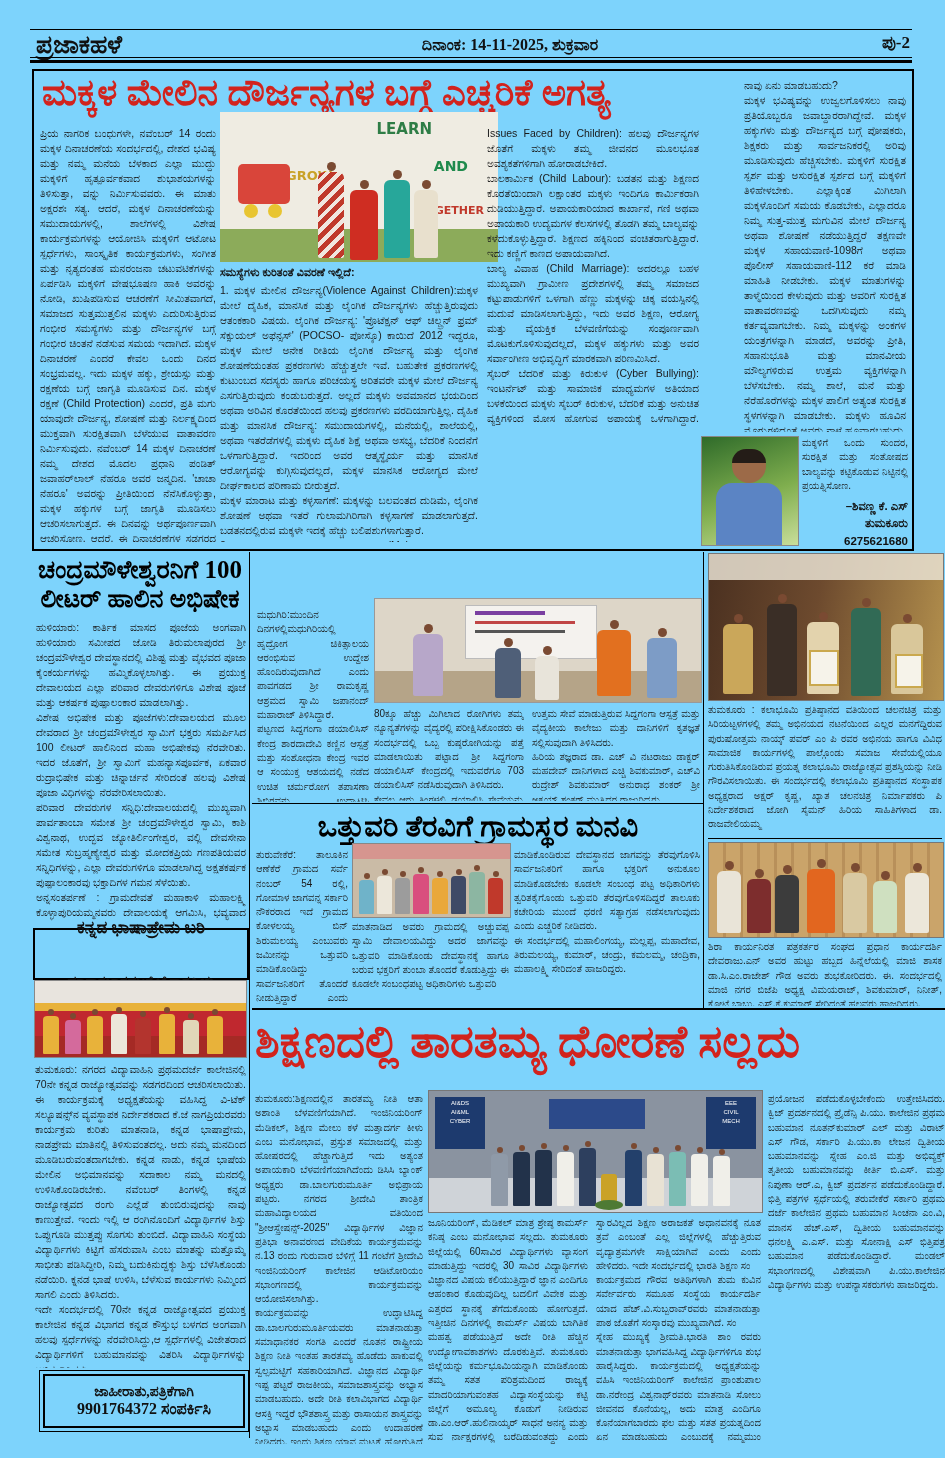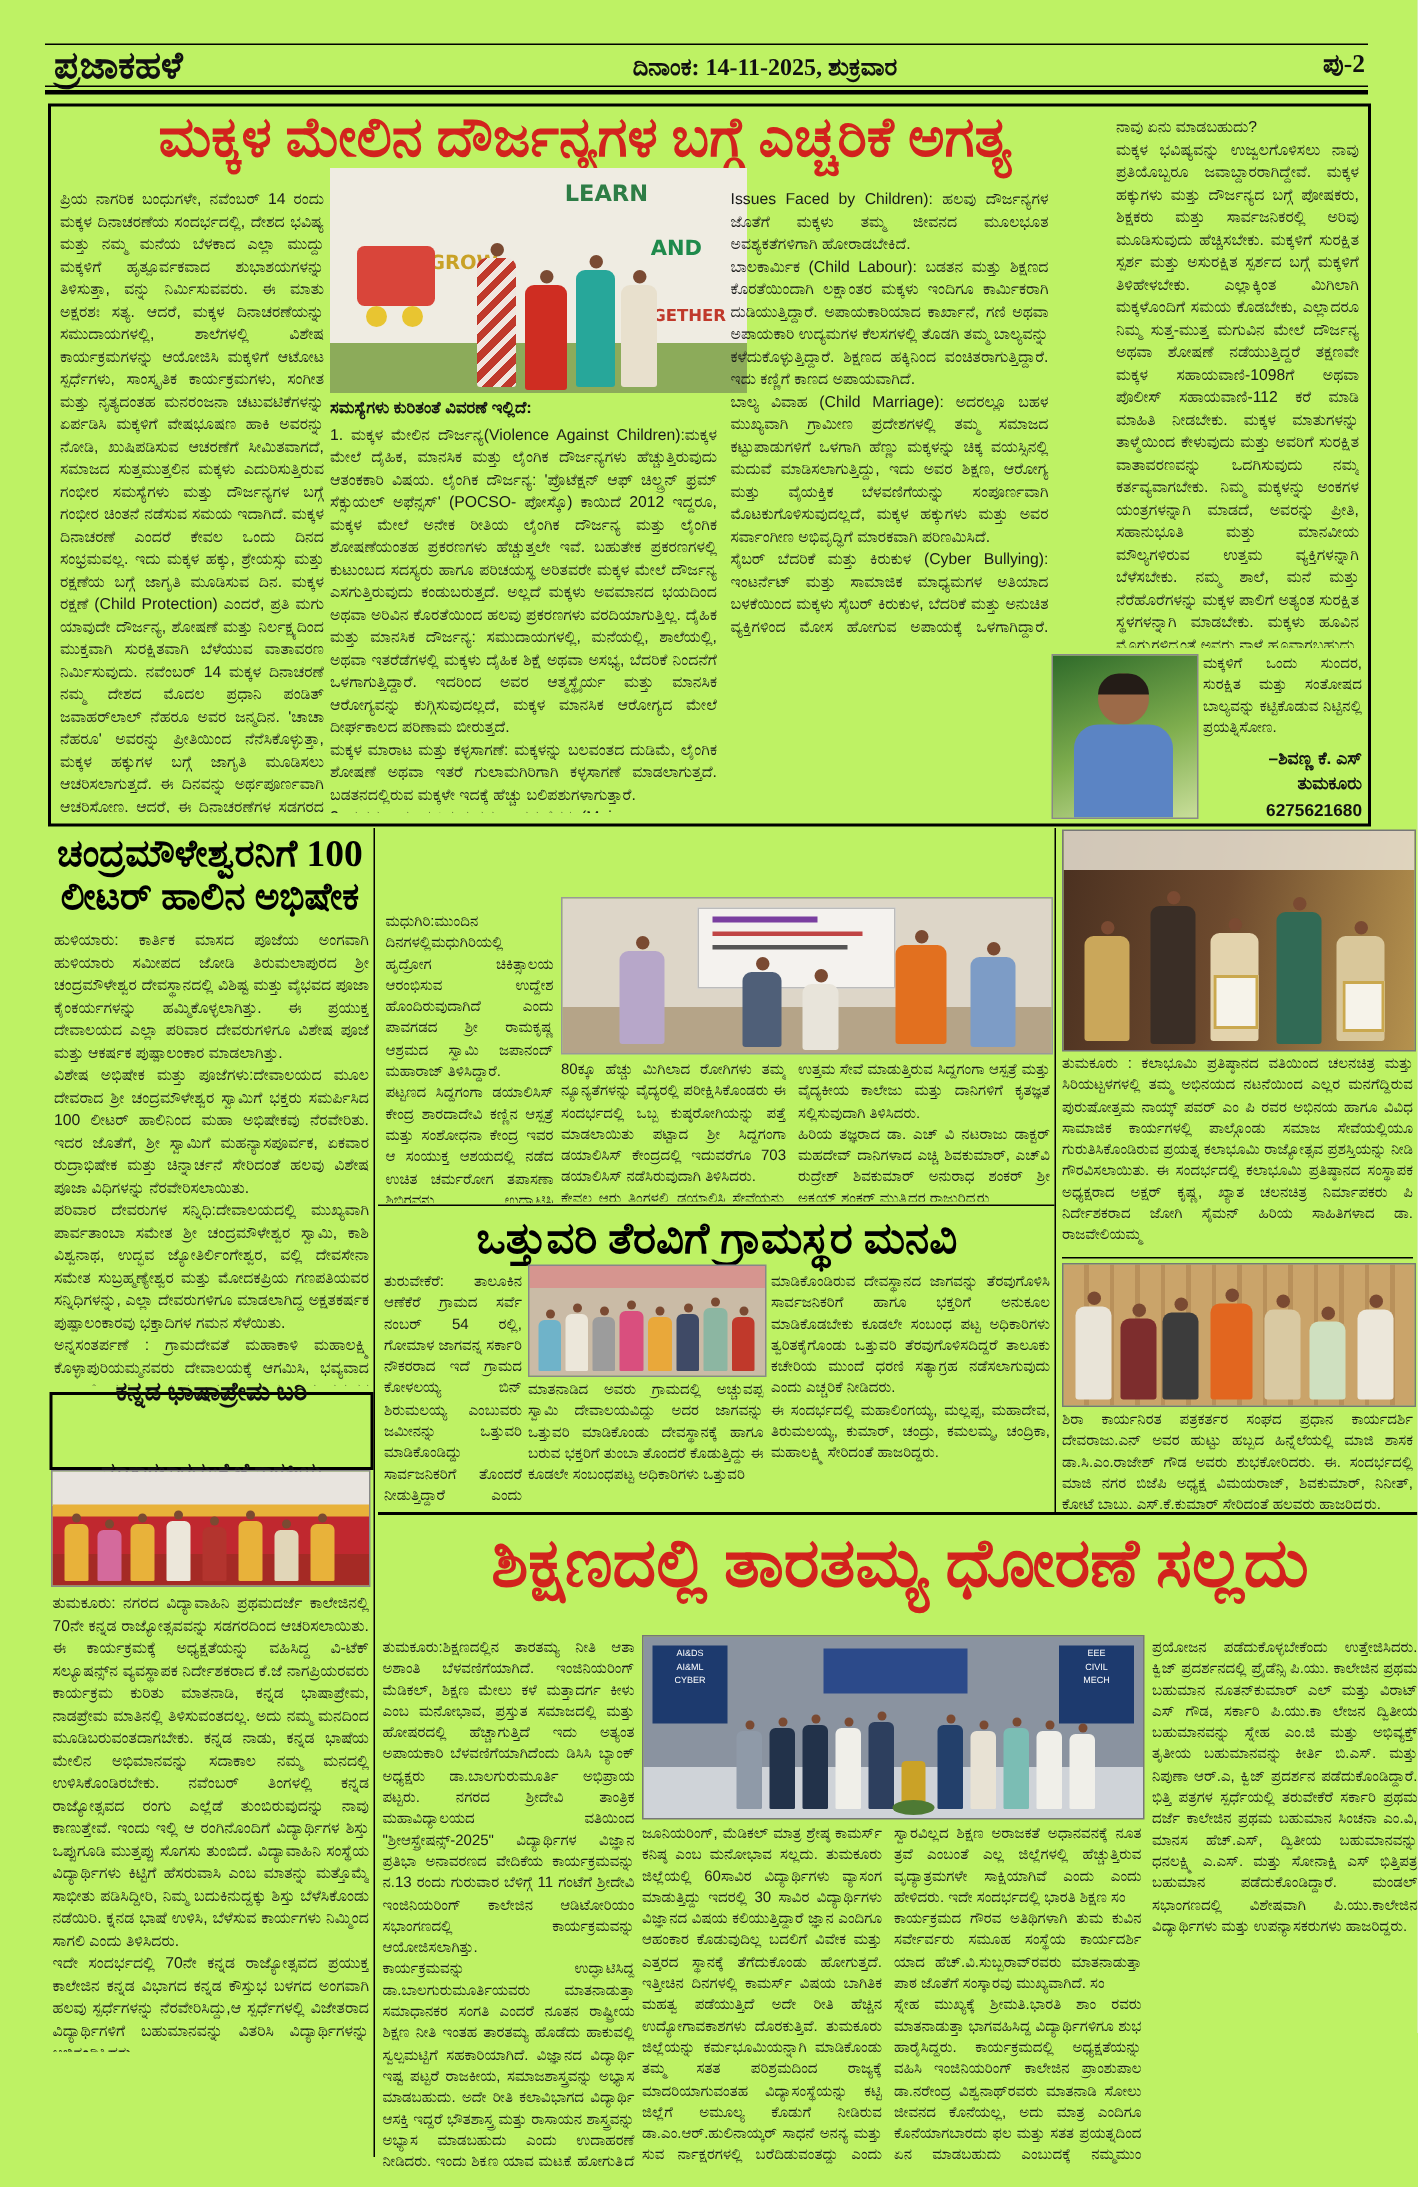--- a/index.html
+++ b/index.html
@@ -1,23 +1,23 @@
 <!DOCTYPE html>
 <html><head>
 <meta charset="utf-8">
 <style>
   html,body{margin:0;padding:0;background:#e8e8e8;}
-  #page{position:relative;width:945px;height:1458px;background:#bef264;overflow:hidden;
+  #page{position:relative;width:945px;height:1458px;background:#7dd3fc;overflow:hidden;
         font-family:"Liberation Sans",sans-serif;color:#111;}
   .abs{position:absolute;}
   .rule{position:absolute;background:#000;}
   .body-text{position:absolute;font-size:10.5px;line-height:1.43;text-align:justify;
              white-space:pre-line;overflow:hidden;color:#1a1a1a;}
   .cap-bold{font-weight:bold;}
-  .h-red{position:absolute;color:#d2231d;font-weight:bold;text-align:center;
+  .h-red{position:absolute;color:#d2231d;font-weight:bold;text-align:left;
          font-family:"Liberation Serif",serif;}
   .h-black{position:absolute;color:#000;font-weight:bold;text-align:center;
            font-family:"Liberation Serif",serif;}
   .photo{position:absolute;overflow:hidden;}
   .fg{position:absolute;border-radius:6px 6px 2px 2px;}
   .fg::before{content:"";position:absolute;width:9px;height:9px;left:50%;margin-left:-4.5px;
               top:-10px;border-radius:50%;background:#7a4a32;}
   .fg-sm{position:absolute;border-radius:4px 4px 1px 1px;}
   .fg-sm::before{content:"";position:absolute;width:6px;height:6px;left:50%;margin-left:-3px;
               top:-7px;border-radius:50%;background:#7a4a32;}
@@ -182,20 +182,24 @@
     <i class="fg-sm" style="left:76px;bottom:3px;width:16px;height:40px;background:#ece7da;"></i>
     <i class="fg-sm" style="left:100px;bottom:3px;width:16px;height:36px;background:#b3342e;"></i>
     <i class="fg-sm" style="left:124px;bottom:3px;width:16px;height:40px;background:#e8b23a;"></i>
     <i class="fg-sm" style="left:148px;bottom:3px;width:16px;height:34px;background:#e1d6b8;"></i>
     <i class="fg-sm" style="left:172px;bottom:3px;width:16px;height:38px;background:#e8b23a;"></i>
   </div>
   <div class="body-text" style="left:35px;top:1062px;width:211px;height:306px;">ತುಮಕೂರು: ನಗರದ ವಿದ್ಯಾವಾಹಿನಿ ಪ್ರಥಮದರ್ಜೆ ಕಾಲೇಜಿನಲ್ಲಿ 70ನೇ ಕನ್ನಡ ರಾಜ್ಯೋತ್ಸವವನ್ನು ಸಡಗರದಿಂದ ಆಚರಿಸಲಾಯಿತು. ಈ ಕಾರ್ಯಕ್ರಮಕ್ಕೆ ಅಧ್ಯಕ್ಷತೆಯನ್ನು ವಹಿಸಿದ್ದ ವಿ-ಟೆಕ್ ಸಲ್ಯೂಷನ್ಸ್‌ನ ವ್ಯವಸ್ಥಾಪಕ ನಿರ್ದೇಶಕರಾದ ಕೆ.ಜೆ ನಾಗಪ್ರಿಯರವರು ಕಾರ್ಯಕ್ರಮ ಕುರಿತು ಮಾತನಾಡಿ, ಕನ್ನಡ ಭಾಷಾಪ್ರೇಮ, ನಾಡಪ್ರೇಮ ಮಾತಿನಲ್ಲಿ ತಿಳಿಸುವಂತದಲ್ಲ. ಅದು ನಮ್ಮ ಮನದಿಂದ ಮೂಡಿಬರುವಂತದಾಗಬೇಕು. ಕನ್ನಡ ನಾಡು, ಕನ್ನಡ ಭಾಷೆಯ ಮೇಲಿನ ಅಭಿಮಾನವನ್ನು ಸದಾಕಾಲ ನಮ್ಮ ಮನದಲ್ಲಿ ಉಳಿಸಿಕೊಂಡಿರಬೇಕು. ನವೆಂಬರ್ ತಿಂಗಳಲ್ಲಿ ಕನ್ನಡ ರಾಜ್ಯೋತ್ಸವದ ರಂಗು ಎಲ್ಲೆಡೆ ತುಂಬಿರುವುದನ್ನು ನಾವು ಕಾಣುತ್ತೇವೆ. ಇಂದು ಇಲ್ಲಿ ಆ ರಂಗಿನೊಂದಿಗೆ ವಿದ್ಯಾರ್ಥಿಗಳ ಶಿಸ್ತು ಒಪ್ಪುಗೂಡಿ ಮುತ್ತಪ್ಪು ಸೊಗಸು ತುಂಬಿದೆ. ವಿದ್ಯಾವಾಹಿನಿ ಸಂಸ್ಥೆಯ ವಿದ್ಯಾರ್ಥಿಗಳು ಕಿಟ್ಟಿಗೆ ಹೆಸರುವಾಸಿ ಎಂಬ ಮಾತನ್ನು ಮತ್ತೊಮ್ಮೆ ಸಾಭೀತು ಪಡಿಸಿದ್ದೀರಿ, ನಿಮ್ಮ ಬದುಕಿನುದ್ದಕ್ಕು ಶಿಸ್ತು ಬೆಳೆಸಿಕೊಂಡು ನಡೆಯಿರಿ. ಕ್ನನಡ ಭಾಷೆ ಉಳಿಸಿ, ಬೆಳೆಸುವ ಕಾರ್ಯಗಳು ನಿಮ್ಮಿಂದ ಸಾಗಲಿ ಎಂದು ತಿಳಿಸಿದರು.
 ಇದೇ ಸಂದರ್ಭದಲ್ಲಿ 70ನೇ ಕನ್ನಡ ರಾಜ್ಯೋತ್ಸವದ ಪ್ರಯುಕ್ತ ಕಾಲೇಜಿನ ಕನ್ನಡ ವಿಭಾಗದ ಕನ್ನಡ ಕೌಸ್ತುಭ ಬಳಗದ ಅಂಗವಾಗಿ ಹಲವು ಸ್ಪರ್ಧೆಗಳನ್ನು ನೆರವೇರಿಸಿದ್ದು,ಆ ಸ್ಪರ್ಧೆಗಳಲ್ಲಿ ವಿಜೇತರಾದ ವಿದ್ಯಾರ್ಥಿಗಳಿಗೆ ಬಹುಮಾನವನ್ನು ವಿತರಿಸಿ ವಿದ್ಯಾರ್ಥಿಗಳನ್ನು ಅಭಿನಂದಿಸಿದರು.
 ಈ ಕಾರ್ಯಕ್ರಮದಲ್ಲಿ ಕಾಲೇಜಿನ ಹಲವು ವಿದ್ಯಾರ್ಥಿಗಳು ಸಾಂಸ್ಕೃತಿಕ ಕಾರ್ಯಕ್ರಮದಲ್ಲಿ ಪಾಲ್ಗೊಂಡು ಕಾರ್ಯಕ್ರಮಕ್ಕೆ ಮತ್ತಷ್ಟು ಮೆರಗು ತುಂಬಿದರು.ಈ ಸಂದರ್ಭದಲ್ಲಿ ವಿದ್ಯಾವಾಹಿನಿ ಪ್ರಥಮದರ್ಜೆಕಾಲೇಜಿನ ಉಪಪ್ರಾಂಶುಪಾಲರ ಶಿಬಿನ್ ಹಾಗೂ ಎಲ್ಲಾ ಬೋಧಕ, ಭೋದಕೇತರ ವರ್ಗದವರು ಮತ್ತು ವಿದ್ಯಾರ್ಥಿಗಳು ಸ್ವಯಂಪಾಗಿ ಪಾಲ್ಗೊಂಡಿದ್ದರು.</div>
 
+  <div class="ad-box">
+    <div style="font-size:14px;">ಜಾಹೀರಾತು,ಪತ್ರಿಕೆಗಾಗಿ</div>
+    <div style="font-size:16px;">9901764372 ಸಂಪರ್ಕಿಸಿ</div>
+  </div>
 
   <div class="h-red" style="left:255px;top:1016px;width:690px;font-size:45px;">ಶಿಕ್ಷಣದಲ್ಲಿ ತಾರತಮ್ಯ ಧೋರಣೆ ಸಲ್ಲದು</div>
 
   <div class="body-text" style="left:255px;top:1092px;width:168px;height:352px;font-size:10px;">ತುಮಕೂರು:ಶಿಕ್ಷಣದಲ್ಲಿನ ತಾರತಮ್ಯ ನೀತಿ ಆತಾ ಅಶಾಂತಿ ಬೆಳವಣಿಗೆಯಾಗಿದೆ. ಇಂಜಿನಿಯರಿಂಗ್ ಮೆಡಿಕಲ್, ಶಿಕ್ಷಣ ಮೇಲು ಕಳೆ ಮತ್ತಾದರ್ಗ ಕೀಳು ಎಂಬ ಮನೋಭಾವ, ಪ್ರಸ್ತುತ ಸಮಾಜದಲ್ಲಿ ಮತ್ತು ಹೋಷರದಲ್ಲಿ ಹೆಚ್ಚಾಗುತ್ತಿದೆ ಇದು ಅತ್ಯಂತ ಅಪಾಯಕಾರಿ ಬೆಳವಣಿಗೆಯಾಗಿದೆಂದು ಡಿಸಿಸಿ ಬ್ಯಾಂಕ್ ಅಧ್ಯಕ್ಷರು ಡಾ.ಬಾಲಗುರುಮೂರ್ತಿ ಅಭಿಪ್ರಾಯ ಪಟ್ಟರು. ನಗರದ ಶ್ರೀದೇವಿ ತಾಂತ್ರಿಕ ಮಹಾವಿದ್ಯಾಲಯದ ವತಿಯಿಂದ "ಶ್ರೀಆಸ್ಪ್ರೇಷನ್ಸ್-2025" ವಿದ್ಯಾರ್ಥಿಗಳ ವಿಜ್ಞಾನ ಪ್ರತಿಭಾ ಅನಾವರಣದ ವೇದಿಕೆಯ ಕಾರ್ಯಕ್ರಮವನ್ನು ನ.13 ರಂದು ಗುರುವಾರ ಬೆಳಿಗ್ಗೆ 11 ಗಂಟೆಗೆ ಶ್ರೀದೇವಿ ಇಂಜಿನಿಯರಿಂಗ್ ಕಾಲೇಜಿನ ಆಡಿಟೋರಿಯಂ ಸಭಾಂಗಣದಲ್ಲಿ ಕಾರ್ಯಕ್ರಮವನ್ನು ಆಯೋಜಿಸಲಾಗಿತ್ತು.
 ಕಾರ್ಯಕ್ರಮವನ್ನು ಉದ್ಘಾಟಿಸಿದ್ದ ಡಾ.ಬಾಲಗುರುಮೂರ್ತಿಯವರು ಮಾತನಾಡುತ್ತಾ ಸಮಾಧಾನಕರ ಸಂಗತಿ ಎಂದರೆ ನೂತನ ರಾಷ್ಟ್ರೀಯ ಶಿಕ್ಷಣ ನೀತಿ ಇಂತಹ ತಾರತಮ್ಯ ಹೊಡೆದು ಹಾಕುವಲ್ಲಿ ಸ್ವಲ್ಪಮಟ್ಟಿಗೆ ಸಹಕಾರಿಯಾಗಿದೆ. ವಿಜ್ಞಾನದ ವಿದ್ಯಾರ್ಥಿ ಇಷ್ಟ ಪಟ್ಟರೆ ರಾಜಕೀಯ, ಸಮಾಜಶಾಸ್ತ್ರವನ್ನು ಅಭ್ಯಾಸ ಮಾಡಬಹುದು. ಅದೇ ರೀತಿ ಕಲಾವಿಭಾಗದ ವಿದ್ಯಾರ್ಥಿ ಆಸಕ್ತಿ ಇದ್ದರೆ ಭೌತಶಾಸ್ತ್ರ ಮತ್ತು ರಾಸಾಯನ ಶಾಸ್ತ್ರವನ್ನು ಅಭ್ಯಾಸ ಮಾಡಬಹುದು ಎಂದು ಉದಾಹರಣೆ ನೀಡಿದರು. ಇಂದು ಶಿಕ್ಷಣ ಯಾವ ಮಟ್ಟಕ್ಕೆ ಹೋಗುತ್ತಿದೆ ಎಂದರೆ ವೈದ್ಯರೇ ವಿಧ್ವಂಸ, ರಾಷ್ಟ್ರದ್ರೋಹಿ ಕೆಲಸದಲ್ಲಿ ಭಾಗಿಯಾಗುತ್ತಿದ್ದಾರೆ. ನಮ್ಮ ಶಿಕ್ಷಣ ನಮ್ಮ ಸಮಾಜ ಯಾವ ಕಡೆಗೆ ಹೋಗುತ್ತಿದೆ ಎಂಬುದನ್ನು ಅರ್ಥ ಮಾಡಿಕೊಳ್ಳಬೇಕಿದೆ. ವಿಜ್ಞಾನ ಎಂದರೇನು ವೈಚಾರಿಕ ಮನೋಭಾವ ಶಿಸ್ತು ಬೆಳೆಸುವುದು ಮತ್ತು ಹುಡುಕಾಟ ವಿಜ್ಞಾನವಾಗಿದೆ. ಇಂ</div>
 
   <div class="photo" style="left:428px;top:1090px;width:333px;height:121px;
        background:linear-gradient(180deg,#8a93a0 0 72%,#cfd3d8 72% 100%);border:1px solid #777;">
     <span class="banner" style="left:6px;top:6px;width:46px;height:48px;">AI&amp;DS
 AI&amp;ML

